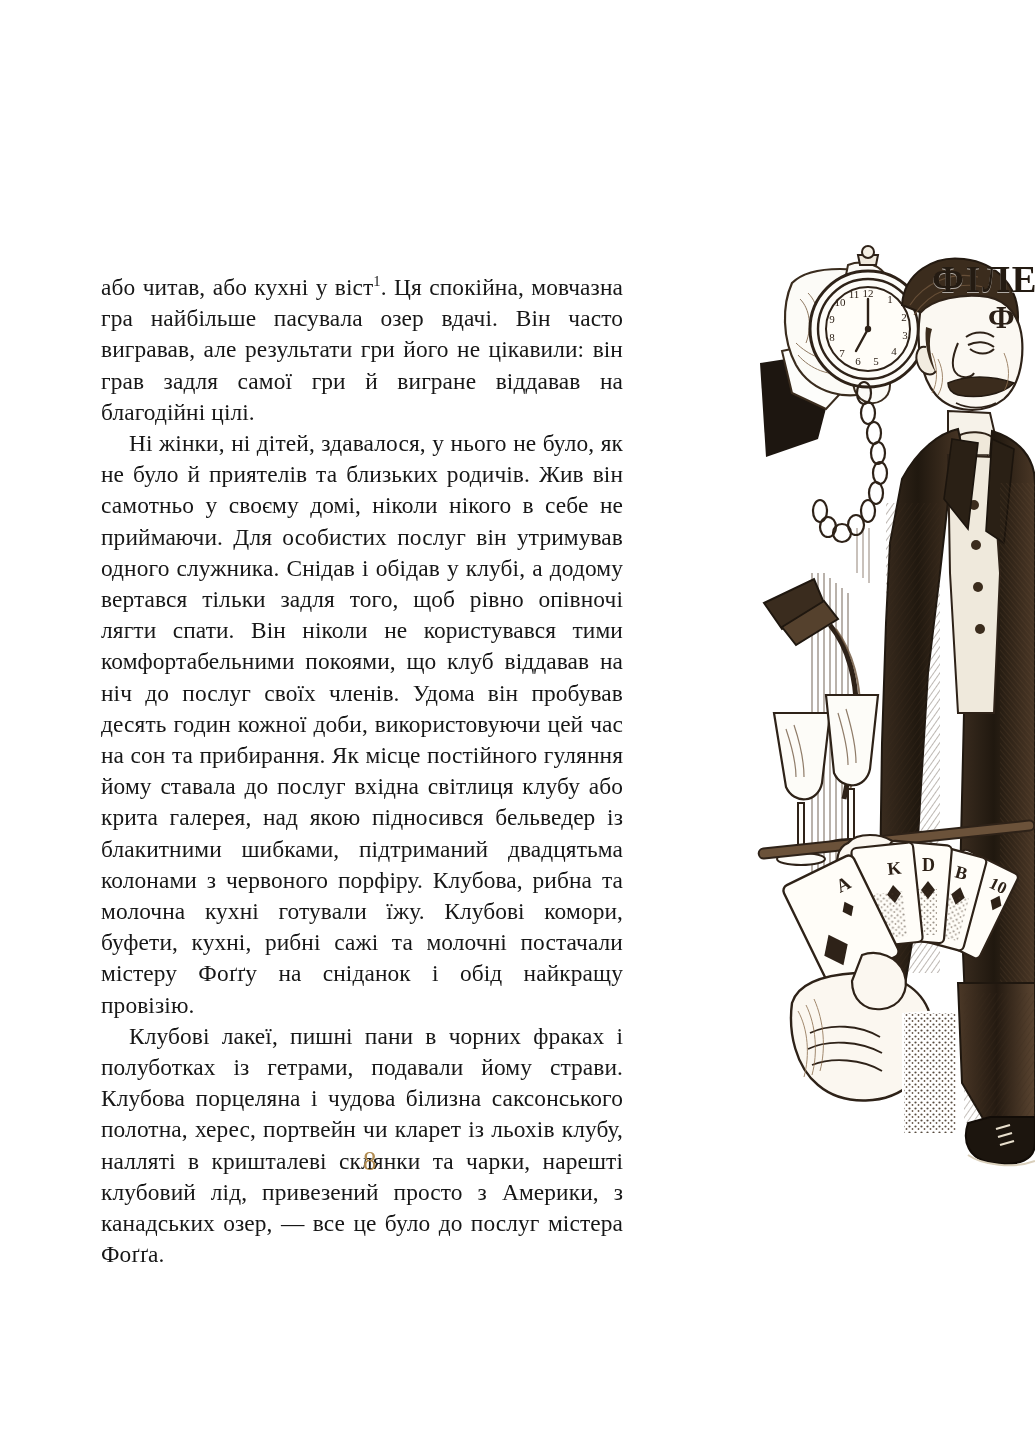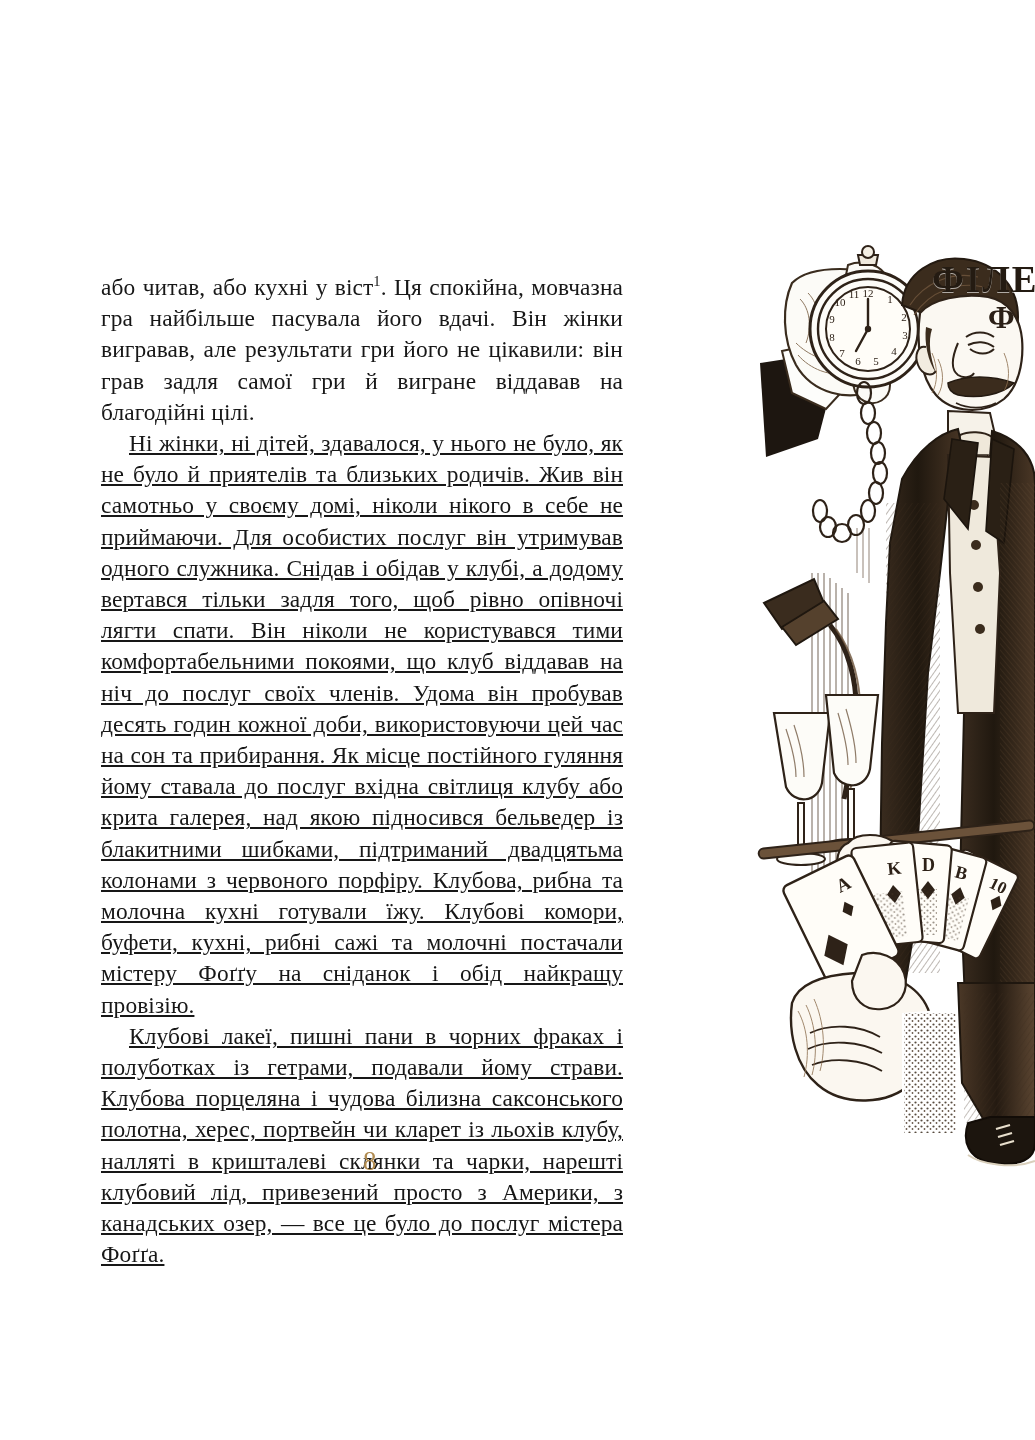--- a/index.html
+++ b/index.html
@@ -34,21 +34,21 @@
   .body-par {
     margin: 0;
     font-size: 23.4px;
     line-height: 31.2px;
     text-align: justify;
     text-justify: inter-word;
     hyphens: manual;
     letter-spacing: 0.1px;
     color: #171717;
   }
-  .body-par.indent { text-indent: 28px; text-decoration: underline; }
+  .body-par.indent { text-indent: 28px; }
 
   .fn-marker {
     font-size: 0.62em;
     vertical-align: super;
     line-height: 0;
   }
 
   
   .footnote-area {
     position: absolute;
@@ -123,21 +123,21 @@
     white-space: nowrap;
   }
 </style>
 </head>
 <body>
 
 <div class="page">
 
   <div class="text-column">
 
-    <p class="body-par"><span>або читав, або кухні у віст</span><span class="fn-marker">1</span><span>. Ця спокійна, мовчазна гра найбільше пасувала його вдачі. Він жінки вигравав, але результати гри його не цікавили: він грав задля самої гри й вигране віддавав на благодійні цілі.</span></p>
+    <p class="body-par"><span>або читав, або кухні у віст</span><span class="fn-marker">1</span><span>. Ця спокійна, мовчазна гра найбільше пасувала озер вдачі. Він часто вигравав, але результати гри його не цікавили: він грав задля самої гри й вигране віддавав на благодійні цілі.</span></p>
 
     <p class="body-par indent">Ні жінки, ні дітей, здавалося, у нього не було, як не було й приятелів та близьких родичів. Жив він самотньо у своєму домі, ніколи нікого в себе не приймаючи. Для особистих послуг він утримував одного служника. Снідав і обідав у клубі, а додому вертався тільки задля того, щоб рівно опівночі лягти спати. Він ніколи не користувався тими комфортабельними покоями, що клуб віддавав на ніч до послуг своїх членів. Удома він пробував десять годин кожної доби, використовуючи цей час на сон та прибирання. Як місце постійного гуляння йому ставала до послуг вхідна світлиця клубу або крита галерея, над якою підносився бельведер із блакитними шибками, підтриманий двадцятьма колонами з червоного порфіру. Клубова, рибна та молочна кухні готували їжу. Клубові комори, буфети, кухні, рибні сажі та молочні постачали містеру Фоґґу на сніданок і обід найкращу провізію.</p>
 
     <p class="body-par indent">Клубові лакеї, пишні пани в чорних фраках і полуботках із гетрами, подавали йому страви. Клубова порцеляна і чудова білизна саксонського полотна, херес, портвейн чи кларет із льохів клубу, налляті в кришталеві склянки та чарки, нарешті клубовий лід, привезений просто з Америки, з канадських озер, — все це було до послуг містера Фоґґа.</p>
 
   </div>
 
 
   <div class="folio">8</div>
 

